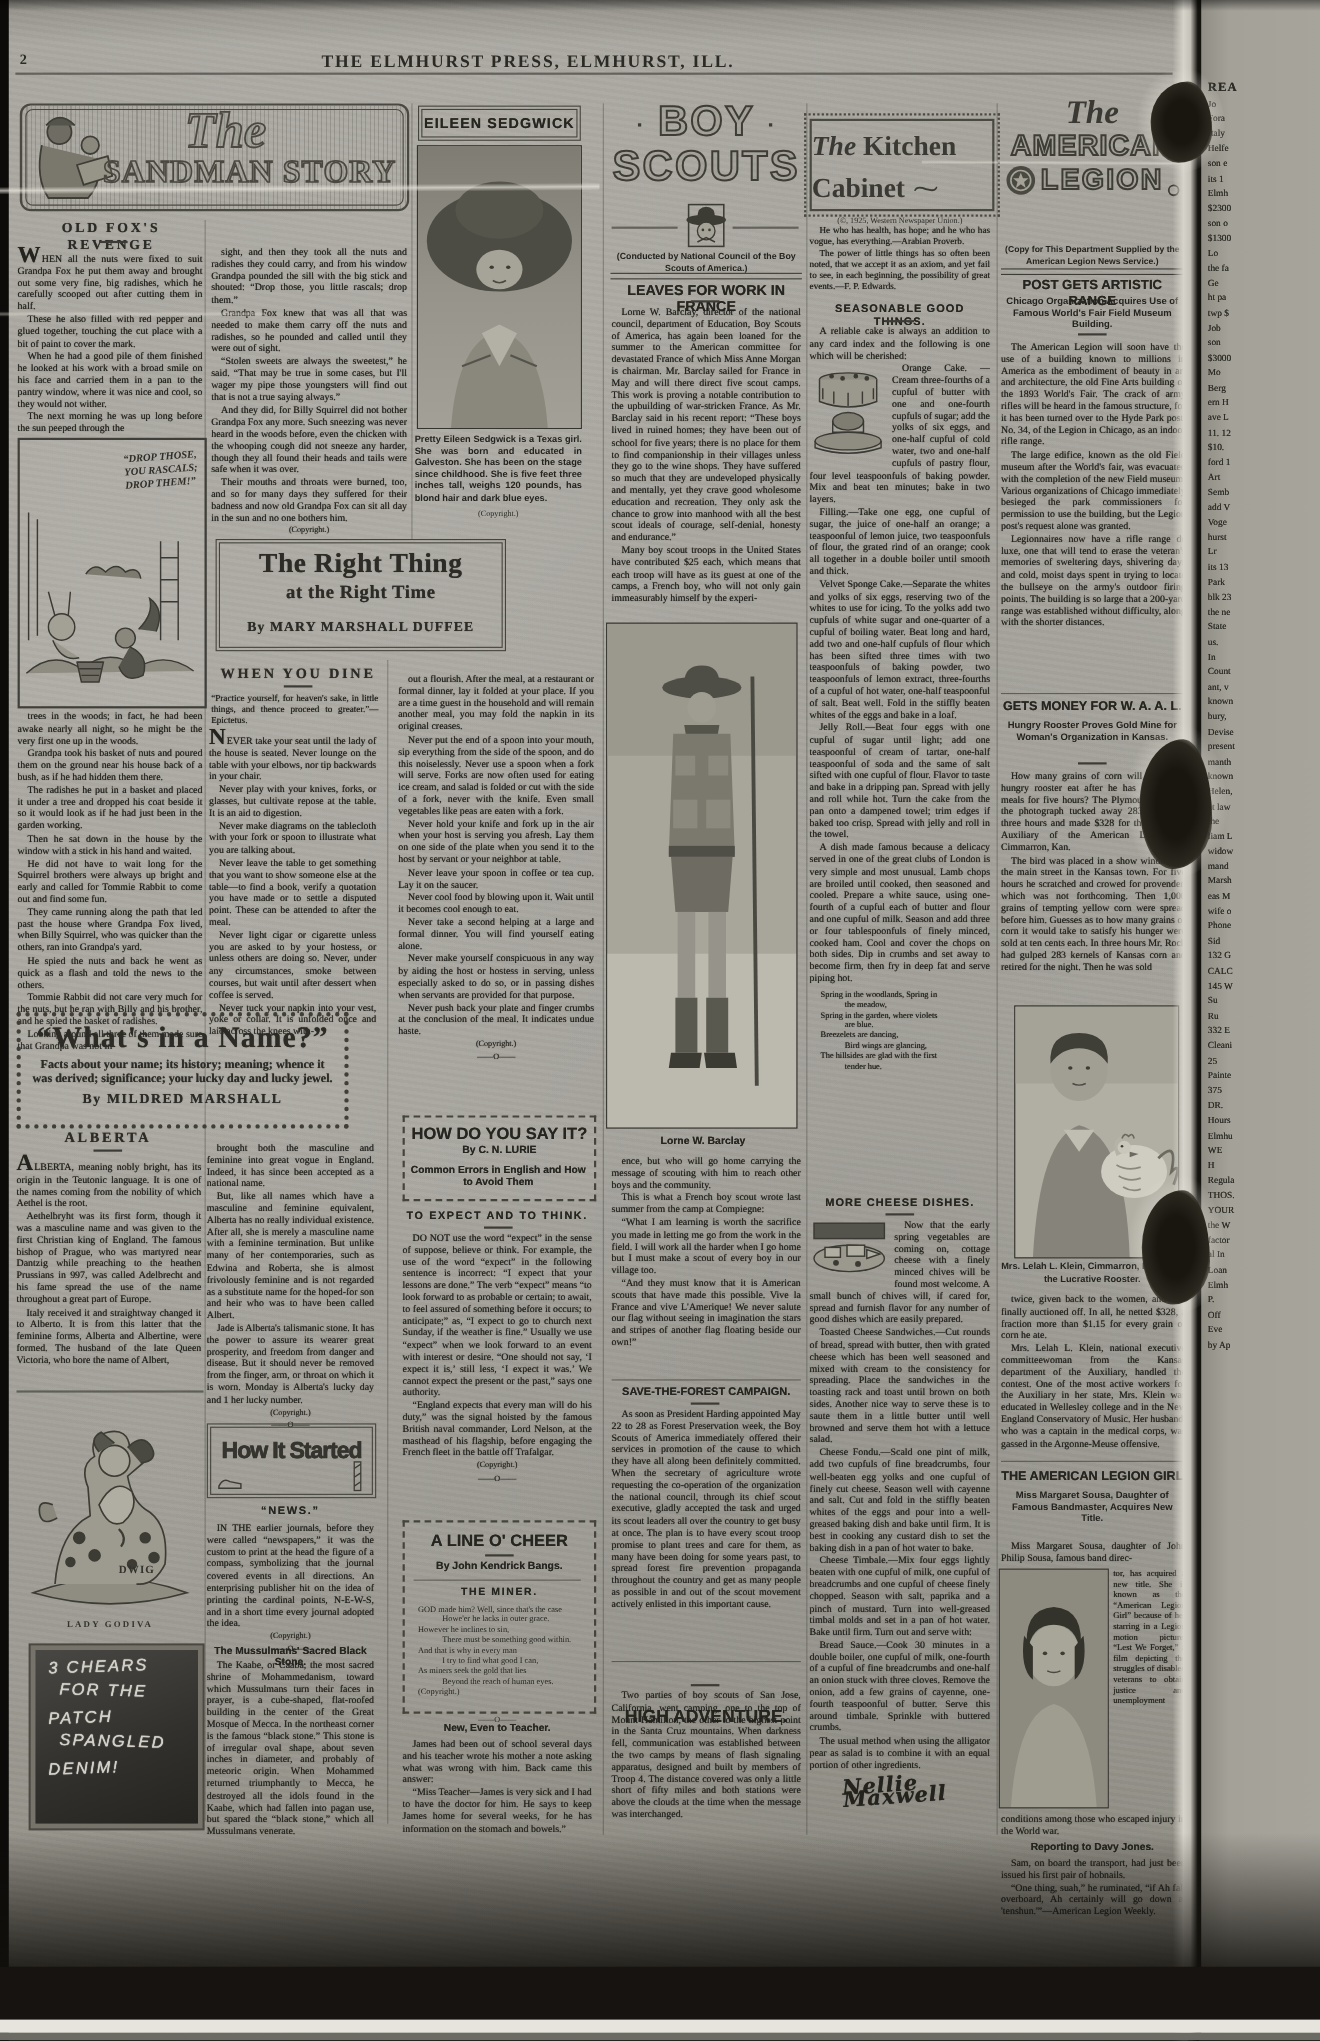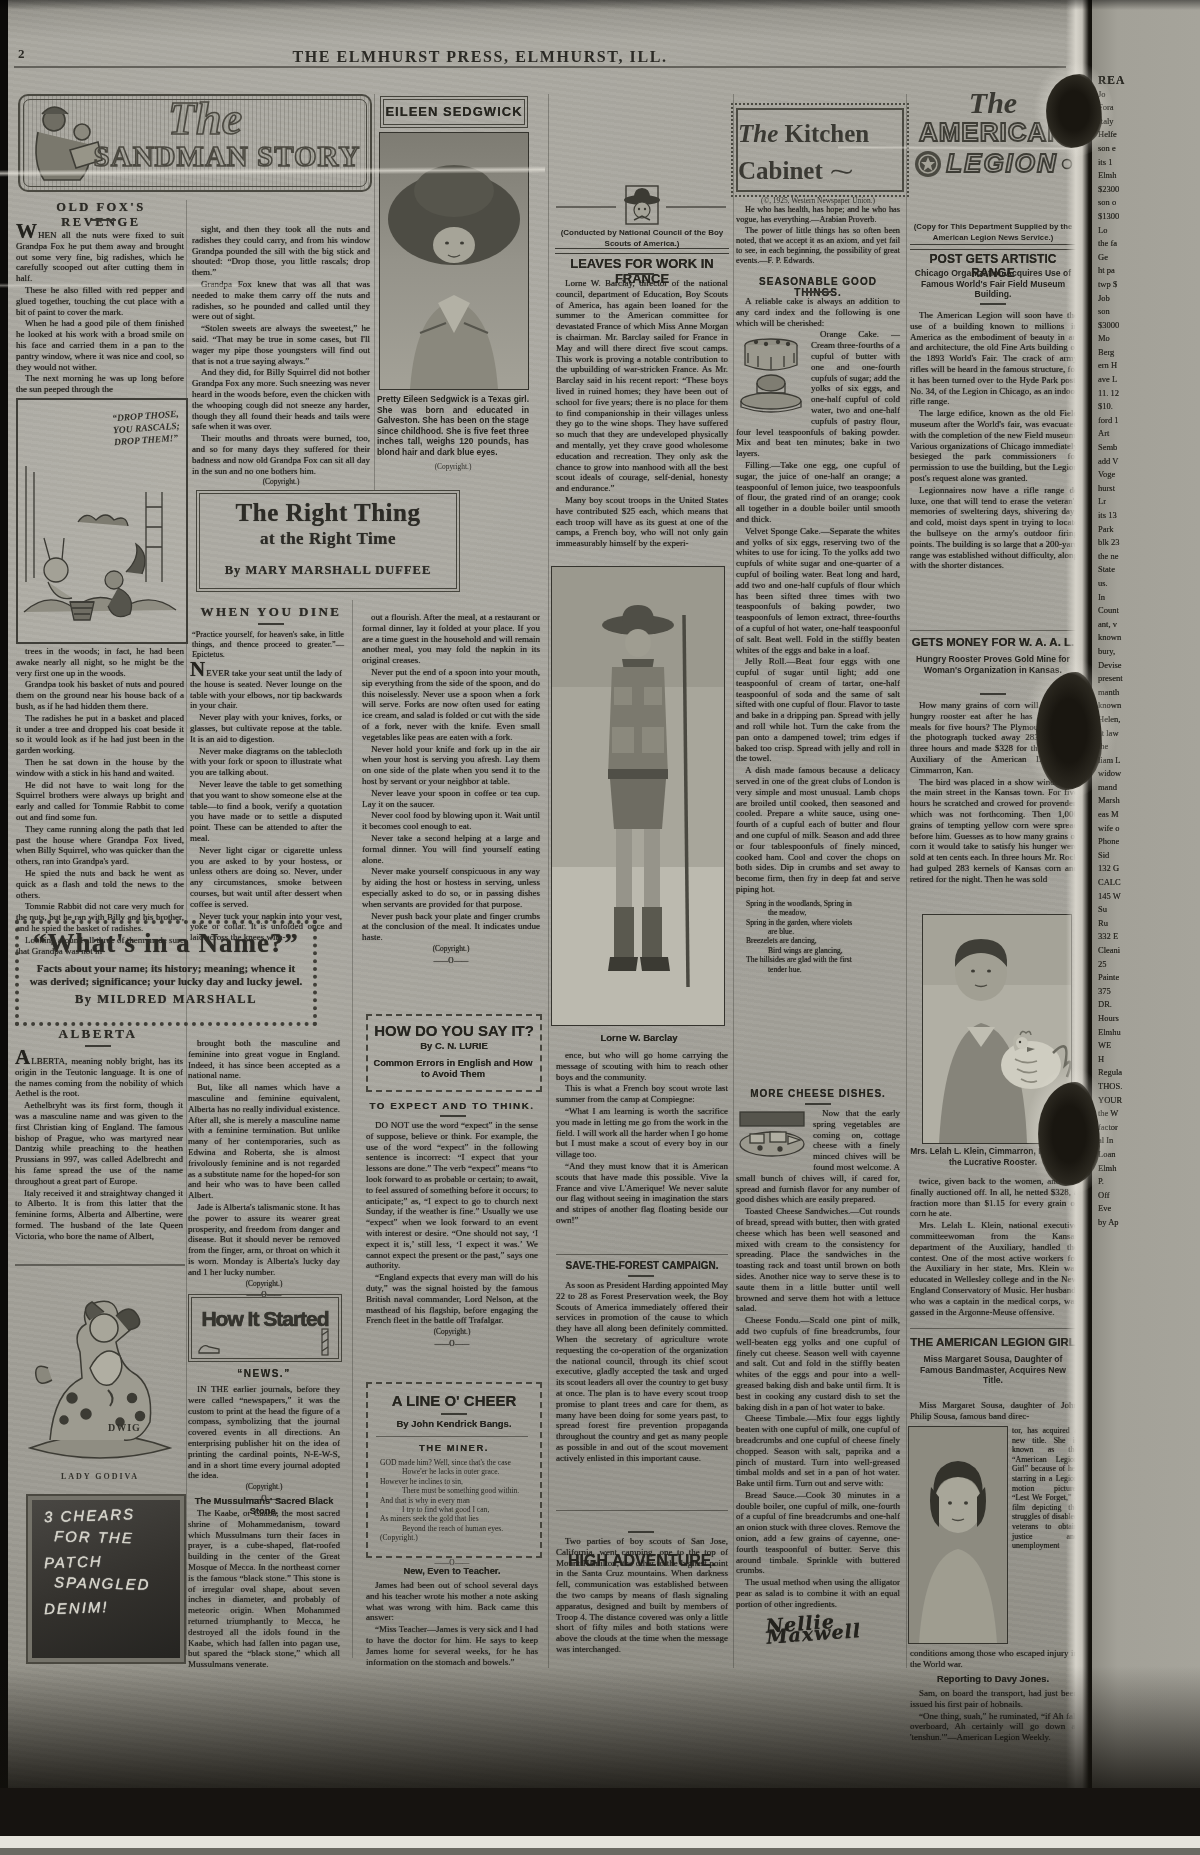--- a/index.html
+++ b/index.html
@@ -81,21 +81,21 @@
   .gothic-the{font-style:italic;font-weight:bold;color:#3a3933;}
   
   .kc-box{left:736px;top:108px;width:164px;height:80px;border:2px solid #4a4941;outline:2px dotted #4a4941;outline-offset:3px;}
   .kc-title{position:absolute;width:100%;text-align:left;color:#3a3933;}
   .float-ill{float:left;margin:2px 5px 2px 0;}
   .kc-poem p{margin:0;text-indent:0;font-size:7.6px;line-height:9.4px;text-align:left;}
   .kc-poem p:nth-child(2n){text-indent:22px;}
   .sig{font-style:italic;font-weight:bold;font-size:19px;transform:rotate(-4deg);color:#23221d;
        font-family:"DejaVu Serif",serif;letter-spacing:1px;}
   
-  .al-row{position:absolute;display:flex;align-items:center;justify-content:center;gap:3px;font-style:italic;}
+  .al-row{position:absolute;display:flex;align-items:flex-end;justify-content:center;gap:3px;}
   
   .frags{position:absolute;left:1098px;top:74px;width:98px;height:1560px;overflow:hidden;}
   .frags div{font-size:8.5px;line-height:13.6px;color:#2b2a24;white-space:nowrap;text-shadow:0 0 .6px rgba(34,33,28,.8);}
   .frags div:first-child{font-weight:bold;font-size:11.5px;letter-spacing:1px;}
   svg{display:block;}
 </style>
 </head>
 <body>
 
 <div id="stage">
@@ -341,20 +341,28 @@
         <p>(Copyright.)</p>
       </div>
   </div>
   <div class="abs copyright" style="left:366px;top:1556px;width:172px;">——O——</div>
   <div class="sans-head" style="left:366px;top:1566px;width:172px;font-size:9.3px;">New, Even to Teacher.</div>
   <div class="body-col" style="left:366px;top:1580px;width:172px;">
       <p>James had been out of school several days and his teacher wrote his mother a note asking what was wrong with him. Back came this answer:</p>
       <p>“Miss Teacher—James is very sick and I had to have the doctor for him. He says to keep James home for several weeks, for he has information on the stomach and bowels.”</p>
     </div>
 
+  <div class="abs" style="left:553px;top:92px;width:178px;text-align:center;">
+    <div style="font-size:38px;line-height:38px;" class="outline-sans">
+      <span style="font-size:12px;vertical-align:middle;-webkit-text-stroke:0;color:#3d3c35;">▪</span>
+      <span>BOY</span>
+      <span style="font-size:12px;vertical-align:middle;-webkit-text-stroke:0;color:#3d3c35;">▪</span>
+    </div>
+    <div style="font-size:38px;line-height:40px;" class="outline-sans">SCOUTS</div>
+  </div>
   <div class="hrule" style="left:556px;top:206px;width:60px;height:2px;"></div>
   <div class="hrule" style="left:666px;top:206px;width:60px;height:2px;"></div>
   <svg width="44" height="42" viewBox="0 0 44 42" style="position:absolute;left:620px;top:184px;">
     <rect x="6" y="2" width="32" height="38" fill="none" stroke="#3c3b34" stroke-width="1.4"></rect>
     <ellipse cx="22" cy="16" rx="18" ry="5" fill="#3c3b34"></ellipse>
     <path d="M14 14 Q14 4 22 4 Q30 4 30 14 Z" fill="#3c3b34"></path>
     <circle cx="22" cy="26" r="8" fill="#a5a398" stroke="#3c3b34" stroke-width="1.2"></circle>
     <circle cx="19" cy="25" r="1.2" fill="#3c3b34"></circle>
       <circle cx="25" cy="25" r="1.2" fill="#3c3b34"></circle>
     <path d="M14 36 L22 32 L30 36" stroke="#3c3b34" stroke-width="1.4" fill="none"></path>

